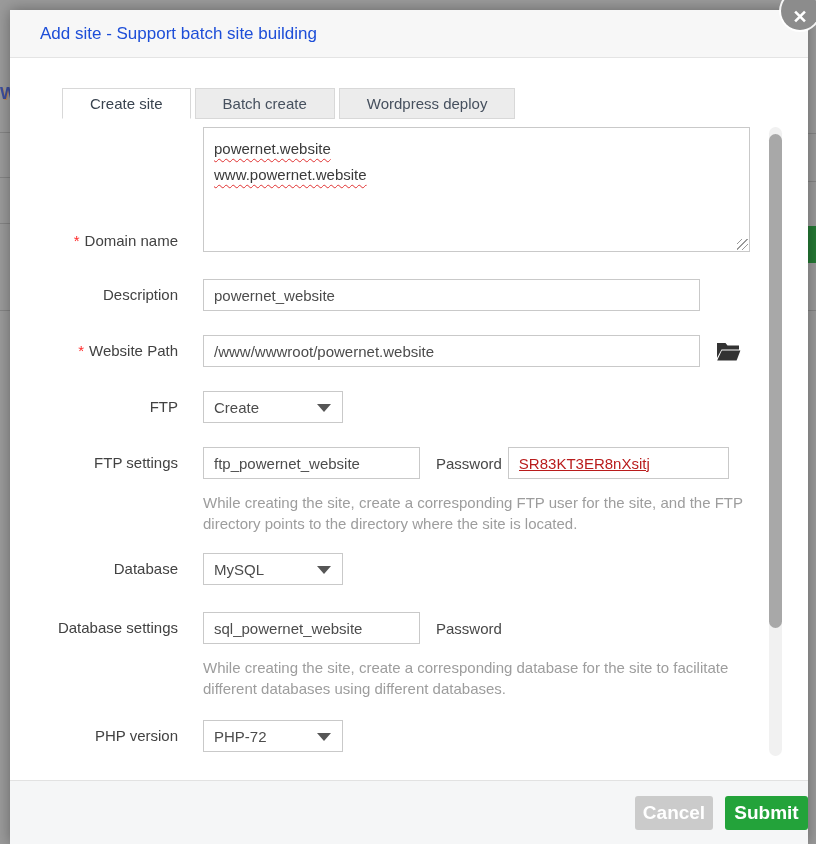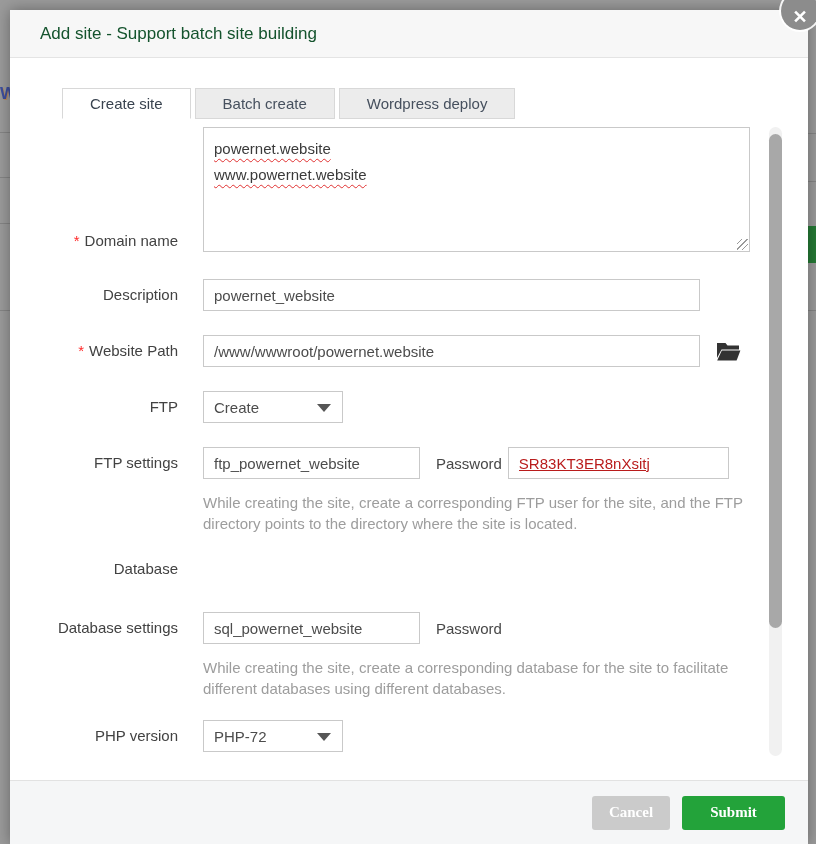--- a/index.html
+++ b/index.html
@@ -11,21 +11,21 @@
   .bg-line { position:absolute; height:1px; background:rgba(0,0,0,.14); }
   .bg-logo { position:absolute; left:0; top:84px; width:10px; overflow:hidden;
              font-size:17px; font-weight:bold; color:#3d4f9e; text-shadow:1px 1px 0 rgba(214,126,44,.55); }
   .bg-green { position:absolute; right:0; top:226px; width:8px; height:37px; }
 
   
   .modal { position:absolute; left:10px; top:10px; width:798px; height:834px;
            background:#fff; box-shadow:0 0 14px rgba(0,0,0,.35); }
   .modal-header { position:absolute; left:0; top:0; right:0; height:48px; background:#f7f7f7;
                   border-bottom:1px solid #e4e4e4; display:flex; align-items:center; }
-  .modal-title { margin-left:30px; font-size:17px; color:#14532d; }
+  .modal-title { margin-left:30px; font-size:17px; color:#1d4ed8; }
   .close-btn { position:absolute; left:771px; top:-18px; width:38px; height:38px; border-radius:50%;
                background:#8c8c8c; box-shadow:0 0 0 2px rgba(255,255,255,.9);
                display:flex; align-items:center; justify-content:center; cursor:pointer;
                color:#fff; font-size:18px; font-weight:bold; line-height:1; padding-top:12px; }
 
   .modal-body { position:absolute; left:0; top:48px; right:0; bottom:64px; background:#fff; overflow:hidden; }
 
   
   .tabs { display:flex; gap:4px; margin:30px 0 0 52px; }
   .tab { height:31px; padding:0 27px; display:flex; align-items:center; font-size:15px;
@@ -67,24 +67,24 @@
 
   .gap27 { margin-top:27px; } .gap24 { margin-top:24px; } .gap19 { margin-top:19px; } .gap21 { margin-top:21px; }
 
   
   .sbar { position:absolute; left:759px; top:117px; width:13px; height:629px; background:#f1f1f1; border-radius:7px; }
   .sthumb { position:absolute; left:0; top:7px; width:13px; height:494px; background:#a8a8a8; border-radius:7px; cursor:pointer; }
 
   
   .modal-footer { position:absolute; left:0; right:0; bottom:0; height:64px; background:#f5f6f7;
                   border-top:1px solid #e2e2e2; display:flex; align-items:center; justify-content:flex-end; }
-  .btn { height:34px; border:none; border-radius:3px; font-size:15px; font-weight:bold; color:#fff;
-         font-family:Liberation Serif, serif; cursor:pointer; }
+  .btn { height:34px; border:none; border-radius:3px; font-size:19px; font-weight:bold; color:#fff;
+         font-family:Liberation Sans, sans-serif; cursor:pointer; }
   .btn-cancel { width:78px; background:#cbcbcb; margin-right:12px; }
-  .btn-submit { width:103px; margin-right:23px; }
+  .btn-submit { width:83px; }
 </style>
 </head>
 <body>
 
 <div class="screen">
 
   <span class="bg-logo">W</span>
   <div class="bg-line" style="left:0; top:132px; width:10px;"></div>
   <div class="bg-line" style="left:0; top:177px; width:10px;"></div>
   <div class="bg-line" style="left:0; top:223px; width:10px;"></div>
@@ -150,20 +150,24 @@
         <div class="row gap24">
           <div class="lbl">FTP settings</div>
           <input class="field w-sm" type="text" value="ftp_powernet_website" style="">
           <span class="pw-lbl">Password</span>
           <input class="field w-pw pw" type="text" value="SR83KT3ER8nXsitj" style="">
         </div>
         <div class="help">While creating the site, create a corresponding FTP user for the site, and the FTP directory points to the directory where the site is located.</div>
 
         <div class="row gap19">
           <div class="lbl">Database</div>
+          <div class="sel">
+            <span>MySQL</span>
+            <span class="caret"></span>
+          </div>
         </div>
 
         <div class="row gap27">
           <div class="lbl">Database settings</div>
           <input class="field w-sm" type="text" value="sql_powernet_website" style="">
           <span class="pw-lbl">Password</span>
         </div>
         <div class="help">While creating the site, create a corresponding database for the site to facilitate different databases using different databases.</div>
 
         <div class="row gap21">

